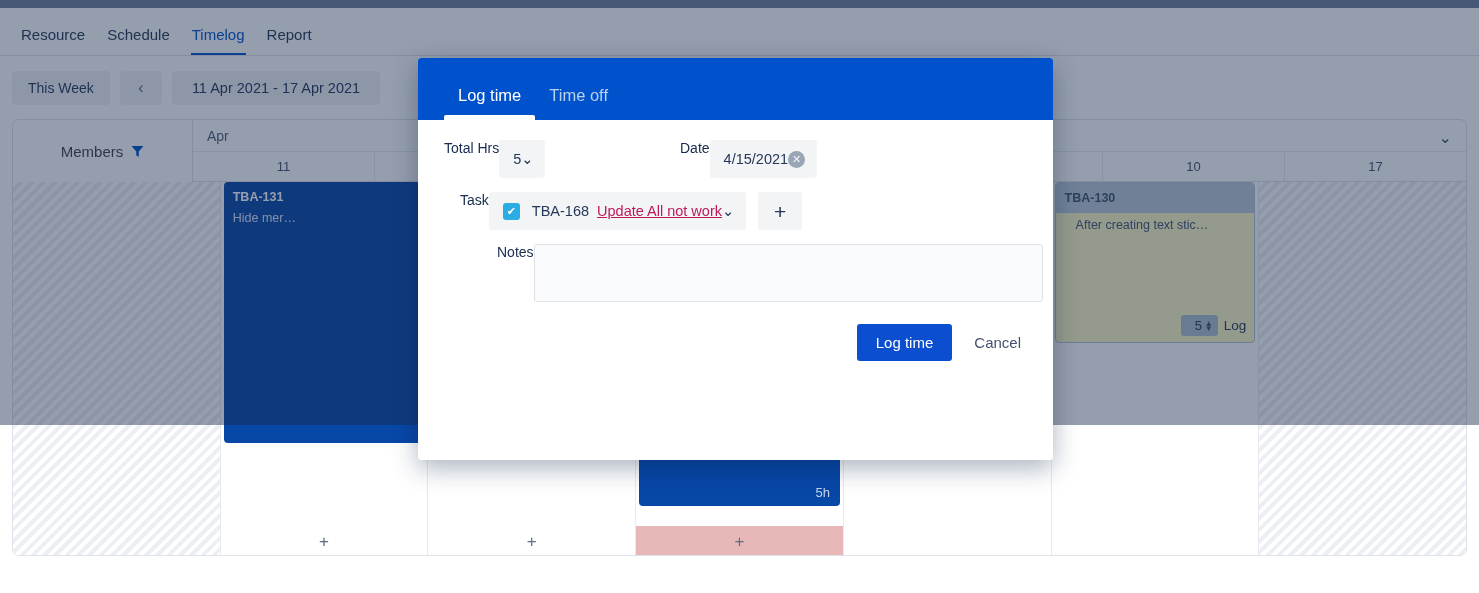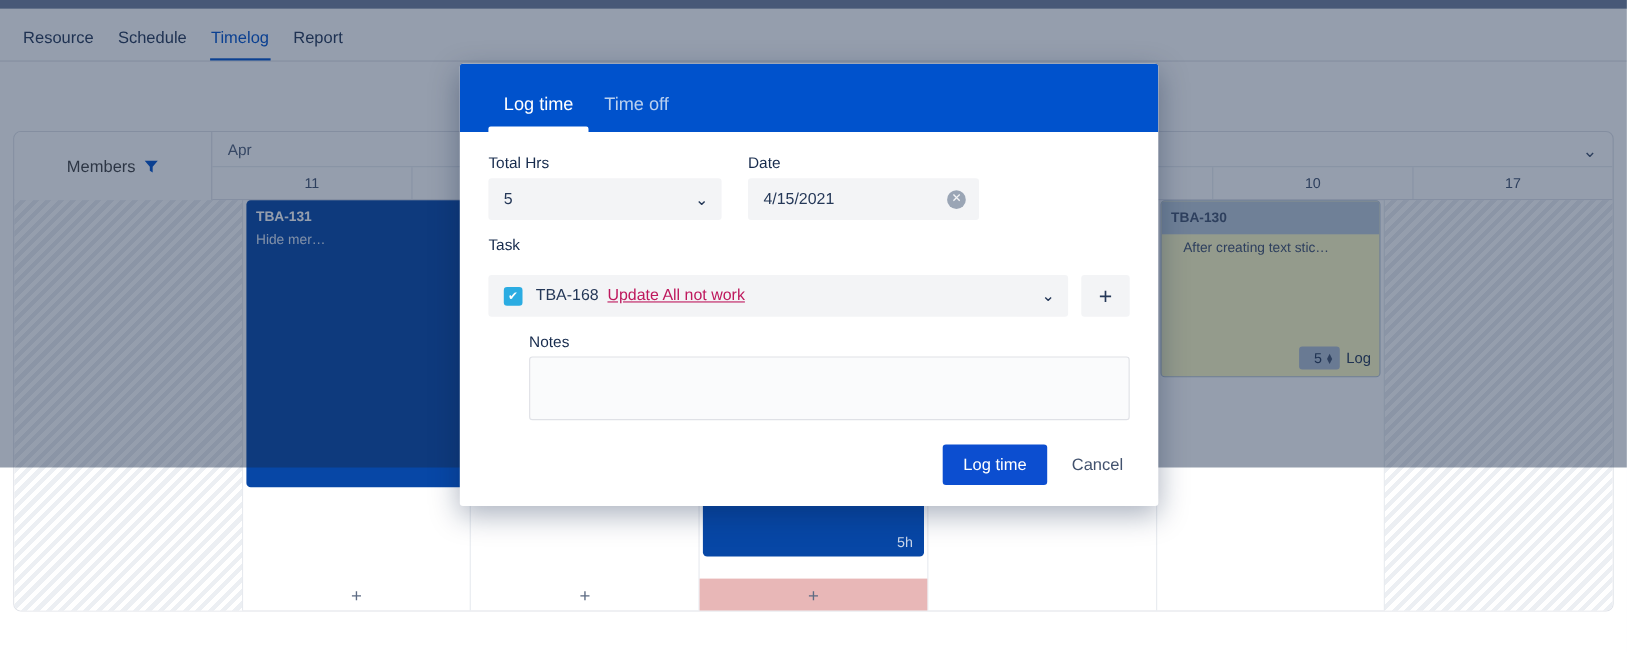--- a/index.html
+++ b/index.html
@@ -162,24 +162,24 @@
     font-size: 16.5px; padding: 0 14px 15px 14px; position: relative; color: #b9d0ef;
   }
   .m-tab.active { color: #ffffff; }
   .m-tab.active::after {
     content: ""; position: absolute; left: 0; right: 0; bottom: 0; height: 5px;
     background: #ffffff; border-radius: 2px 2px 0 0;
   }
   .modal-body { padding: 20px 26px 0 26px; }
 
   .field-row { display: flex; gap: 24px; }
-  .field { display: flex; flex-direction: column; }
+  .field { display: flex; }
   .field.hrs { width: 212px; }
   .field.date { width: 210px; }
-  .field.full { width: 100%; }
+  .field.full { width: 100%; margin-left: 16px; }
   .f-label { font-size: 14px; color: #172b4d; margin-bottom: 6px; }
 
   .ctrl {
     height: 38px; background: #f3f4f6; border-radius: 3px;
     display: flex; align-items: center; padding: 0 12px 0 14px;
     font-size: 14.5px; color: #253858;
   }
   .ctrl .chev { margin-left: auto; color: #253858; }
   .clear-circle {
     margin-left: auto; width: 17px; height: 17px; border-radius: 50%;
@@ -233,20 +233,25 @@
 
     <div class="top-strip"></div>
 
     <div class="navbar">
       <div class="nav-tab">Resource</div>
       <div class="nav-tab">Schedule</div>
       <div class="nav-tab active">Timelog</div>
       <div class="nav-tab">Report</div>
     </div>
 
+    <div class="toolbar">
+      <div class="tb-btn">This Week</div>
+      <div class="tb-btn icon">‹</div>
+      <div class="tb-btn tb-range">11 Apr 2021 - 17 Apr 2021</div>
+    </div>
 
     <div class="grid-wrap">
 
       <div class="grid-head">
         <div class="members-cell">
           <span class="members-label">Members</span>
           <span>
             <svg class="funnel" viewBox="0 0 12 12" aria-hidden="true">
               <path d="M0.5 1 L11.5 1 L7.2 6 L7.2 11 L4.8 9.4 L4.8 6 Z" fill="#0052cc"></path>
             </svg>

